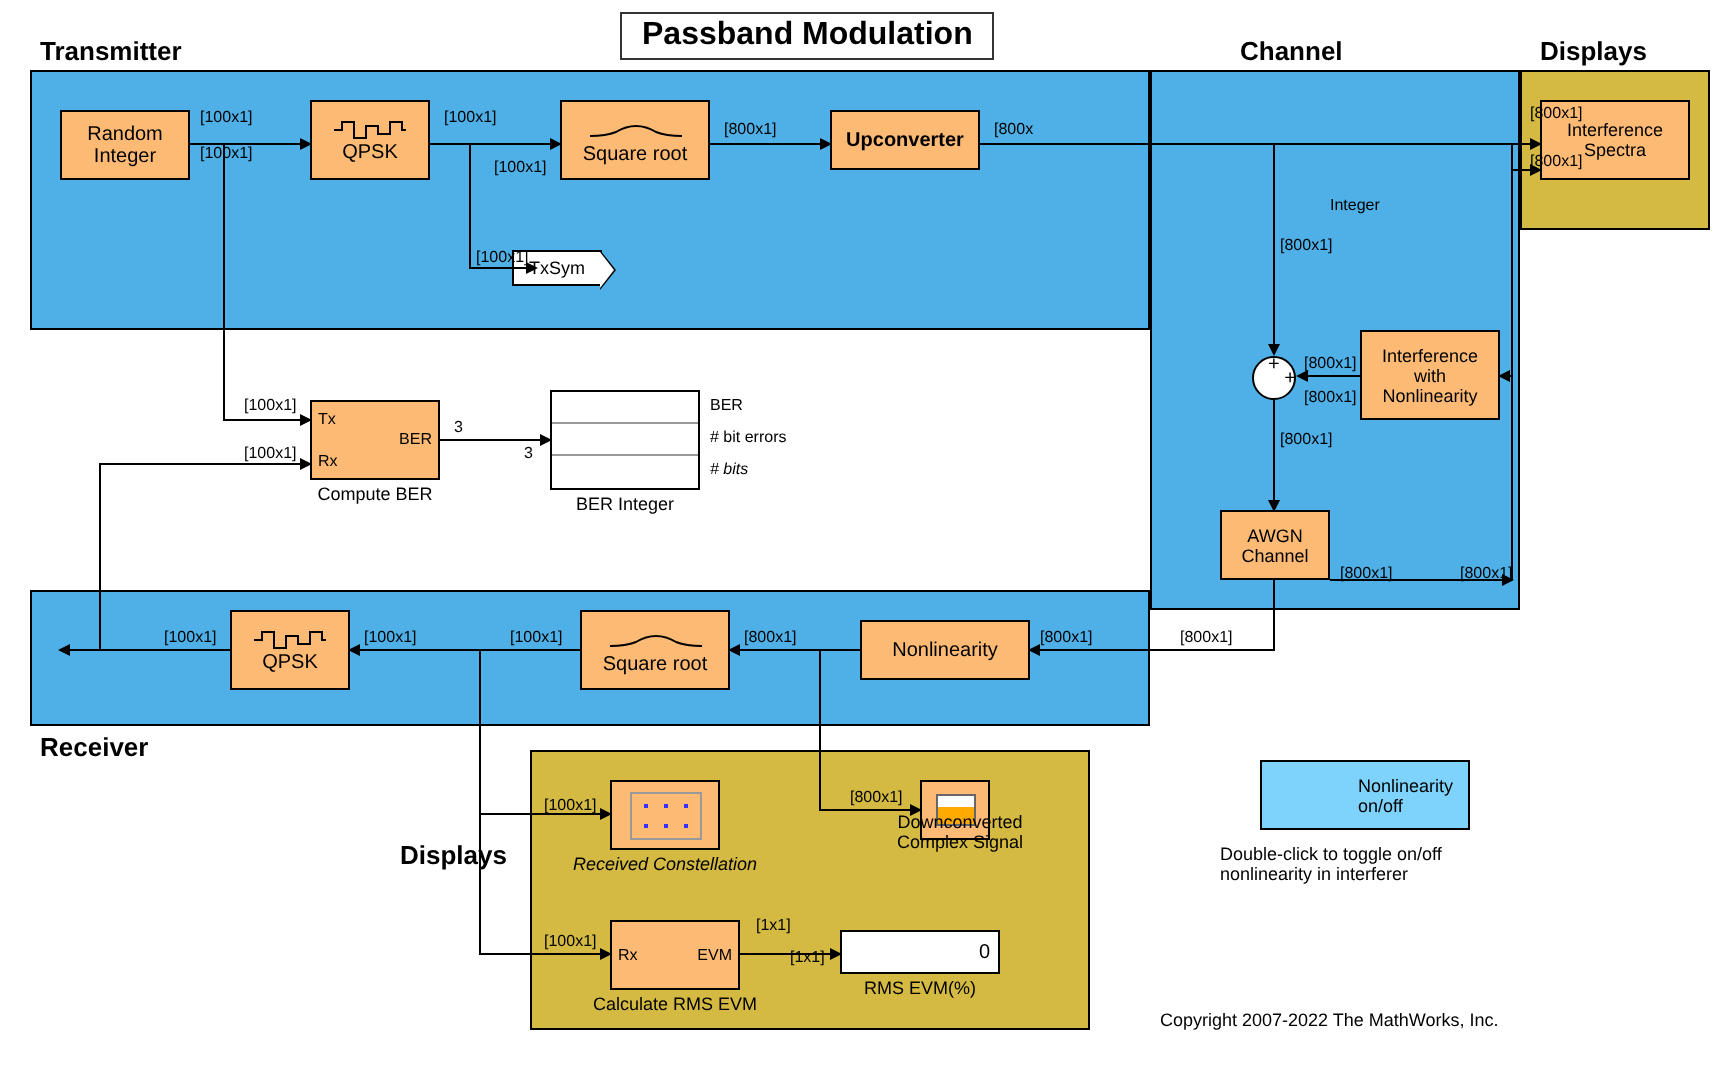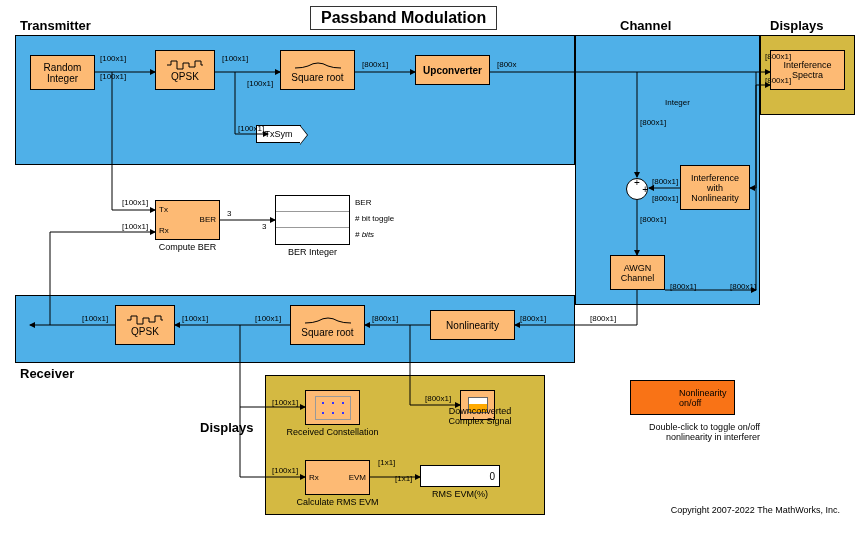--- a/index.html
+++ b/index.html
@@ -9,22 +9,22 @@
   .area { position: absolute; border: 1px solid #000; }
   .area-blue { background: #4fb0e8; }
   .area-yellow { background: #d4b942; }
   .block { position: absolute; background: #fdba74; border: 1px solid #000; display: flex; align-items: center; justify-content: center; text-align: center; font-size: 10px; padding: 2px; }
   .block-label { position: absolute; font-size: 9px; text-align: center; }
   .sig-label { position: absolute; font-size: 8px; color: #000; }
   .port-label { position: absolute; font-size: 8px; }
   .goto { position: absolute; background: #fff; border: 1px solid #000; font-size: 9px; display: flex; align-items: center; justify-content: center; }
   .goto::after { content:""; position:absolute; right:-7px; top:0; width:0; height:0; border-top:9px solid transparent; border-bottom:9px solid transparent; border-left:7px solid #fff;}
   .goto::before { content:""; position:absolute; right:-8px; top:-1px; width:0; height:0; border-top:10px solid transparent; border-bottom:10px solid transparent; border-left:8px solid #000;}
-  .btn-green { position: absolute; background: #f97316; border: 1px solid #000; display:flex; align-items:center; justify-content:center; font-size:9px; cursor:pointer;padding-left:48px;}
-  .small-text { position:absolute; font-size:9px; text-align:right;}
+  .btn-green { position: absolute; background: #7dd3fc; border: 1px solid #000; display:flex; align-items:center; justify-content:center; font-size:9px; cursor:pointer;padding-left:48px;}
+  .small-text { position:absolute; font-size:9px; text-align:left;}
   .display-box { position:absolute; background:#fff; border:1px solid #000;}
   .display-row { border-bottom:1px solid #999; height:33%; display:flex; align-items:center; justify-content:flex-end; padding-right:4px; font-size:9px;}
   svg.wires { position:absolute; top:0; left:0; pointer-events:none;}
   .spectrum-icon { width:20px; height:16px; background:linear-gradient(to top,#fa0 60%,#fff 60%); border:1px solid #666; position:relative;}
   .constellation-icon { width:36px; height:24px; position:relative; border:1px solid #999;}
   .constellation-icon .dot{ position:absolute; width:2px; height:2px; background:#33f;}
 </style>
 </head>
 <body>
 
@@ -70,21 +70,21 @@
 </div>
 <div class="block-label" style="left:155px; top:242px; width:65px;">Compute BER</div>
 
 <div class="display-box" style="left:275px; top:195px; width:75px; height:50px;">
   <div class="display-row"></div>
   <div class="display-row"></div>
   <div class="display-row" style="border-bottom:none;"></div>
 </div>
 <div class="block-label" style="left:275px; top:247px; width:75px;">BER Integer</div>
 <div class="sig-label" style="left:355px; top:198px;">BER</div>
-<div class="sig-label" style="left:355px; top:214px;"># bit toggle</div>
+<div class="sig-label" style="left:355px; top:214px;"># bit errors</div>
 <div class="sig-label" style="left:355px; top:230px;font-style:italic;"># bits</div>
 
 <div class="block" style="left:770px; top:50px; width:75px; height:40px; font-size:9px;">Interference Spectra</div>
 
 <div class="block" style="left:680px; top:165px; width:70px; height:45px; white-space:pre; font-size:9px;">Interference
 with
 Nonlinearity</div>
 
 <div style="position:absolute; left:626px; top:178px; width:22px; height:22px; border:1px solid #000; border-radius:50%; background:#fff;">
   <span style="position:absolute; left:7px; top:-2px; font-size:10px;">+</span>
@@ -115,21 +115,21 @@
 <div class="block" style="left:305px; top:390px; width:55px; height:35px;">
   <div class="constellation-icon">
     <div class="dot" style="left:6px;top:5px;"></div>
       <div class="dot" style="left:16px;top:5px;"></div>
       <div class="dot" style="left:26px;top:5px;"></div>
     <div class="dot" style="left:6px;top:15px;"></div>
       <div class="dot" style="left:16px;top:15px;"></div>
       <div class="dot" style="left:26px;top:15px;"></div>
   </div>
 </div>
-<div class="block-label" style="left:285px; top:427px; width:95px;">Received Constellation</div>
+<div class="block-label" style="left:285px; top:427px; width:95px;font-style:italic;">Received Constellation</div>
 
 <div class="block" style="left:460px; top:390px; width:35px; height:30px;">
   <div class="spectrum-icon"></div>
 </div>
 <div class="block-label" style="left:440px; top:406px; width:80px; white-space:pre;">Downconverted
 Complex Signal</div>
 
 <div class="block" style="left:305px; top:460px; width:65px; height:35px;">
   <span class="port-label" style="left:3px; top:12px;">Rx</span>
   <span class="port-label" style="right:3px; top:12px;">EVM</span>

